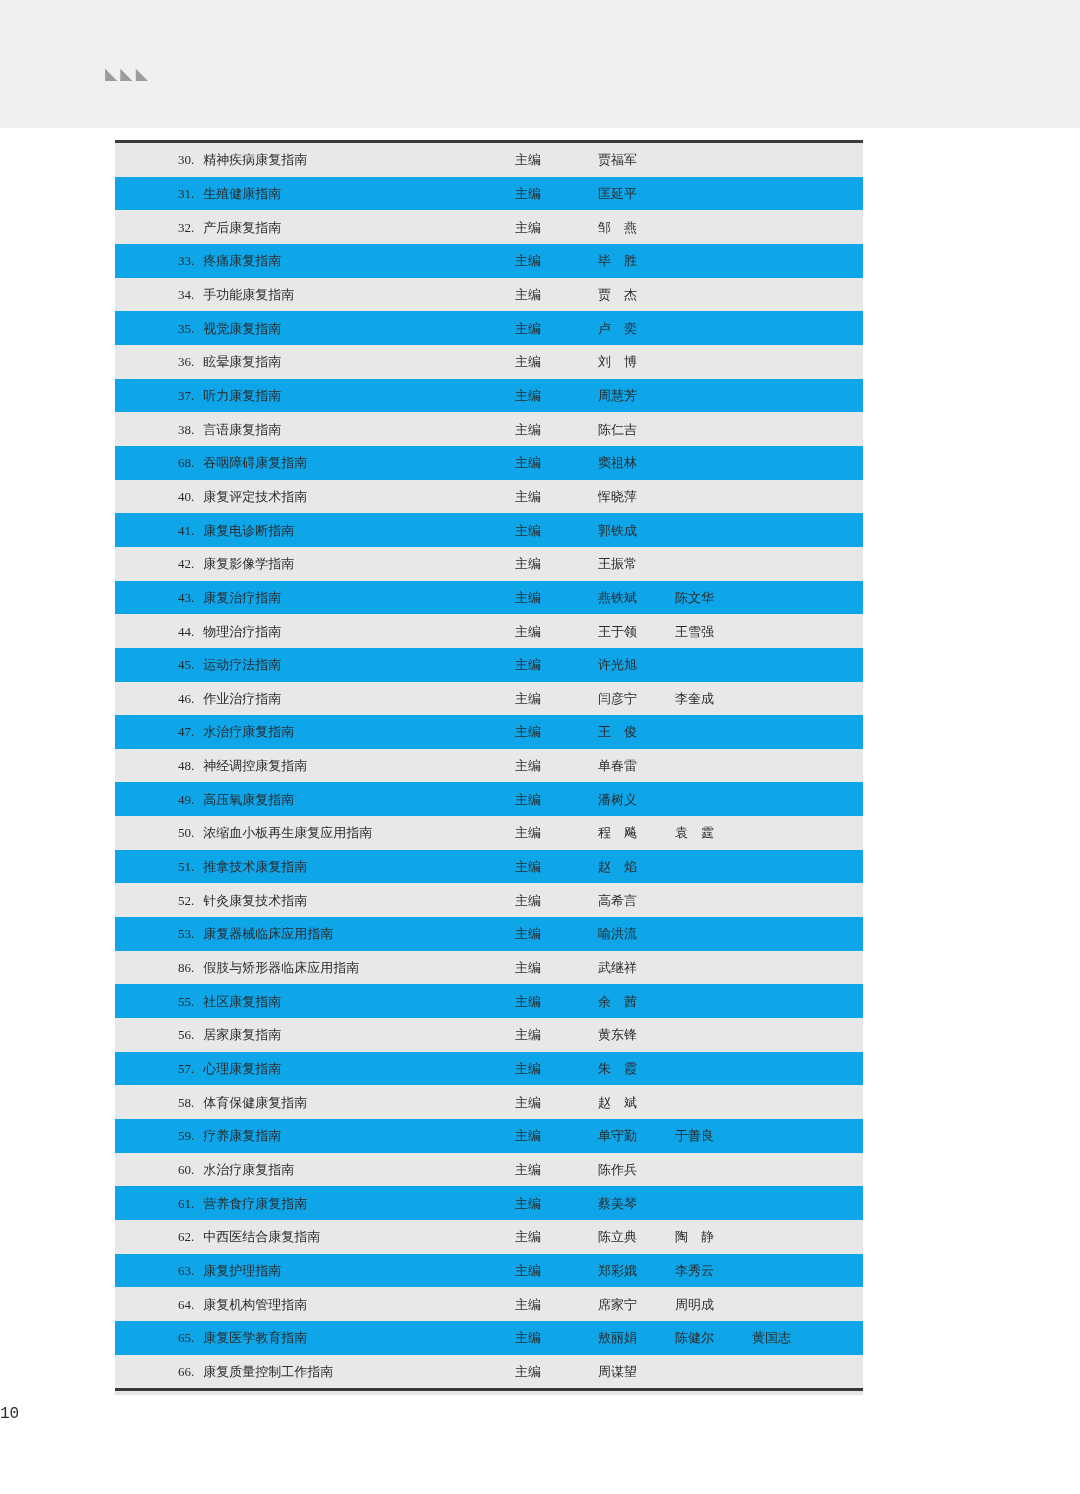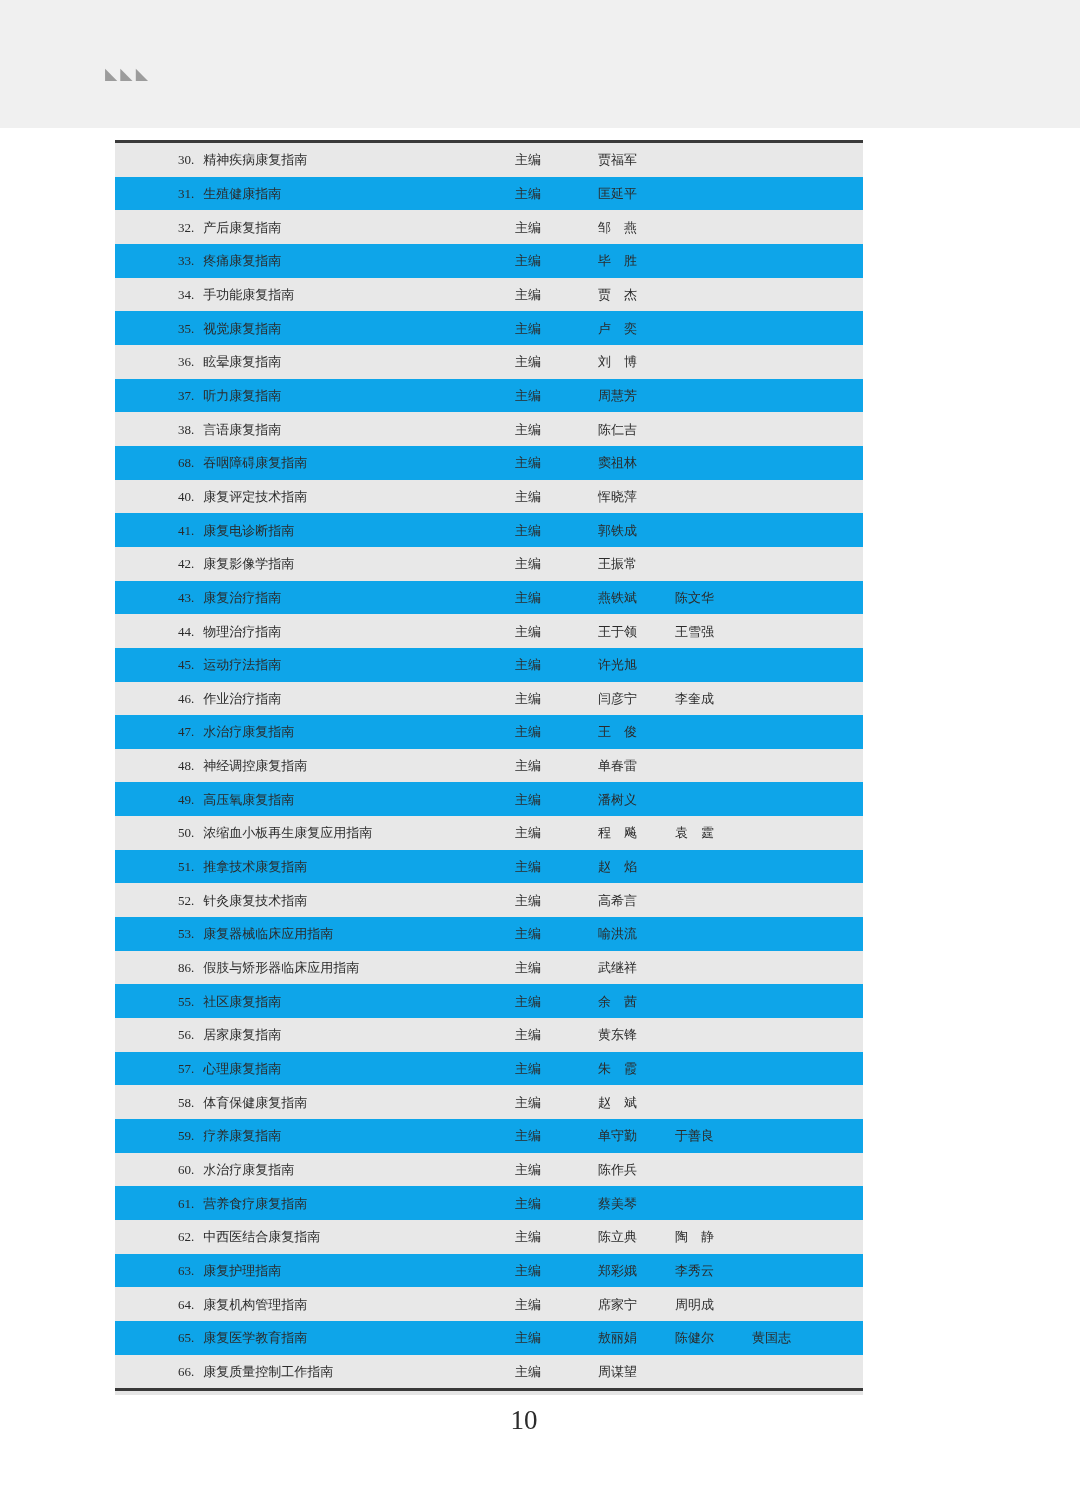--- a/index.html
+++ b/index.html
@@ -91,23 +91,23 @@
     left: 483px;
     display: flex;
     gap: 38px;
     white-space: nowrap;
   }
   .page-num {
     position: absolute;
     left: 0;
     top: 1405px;
     width: 1048px;
-    text-align: center;
-    font-family: Liberation Serif, serif;
-    font-size: 27px;
+    text-align: left;
+    font-family: Liberation Mono, monospace;
+    font-size: 16px;
     color: #2b2b2b;
   }
 </style>
 </head>
 <body>
 
 <div class="top-band">
   <div class="header">
     <span class="tri-marks">
       <span>◣</span>

